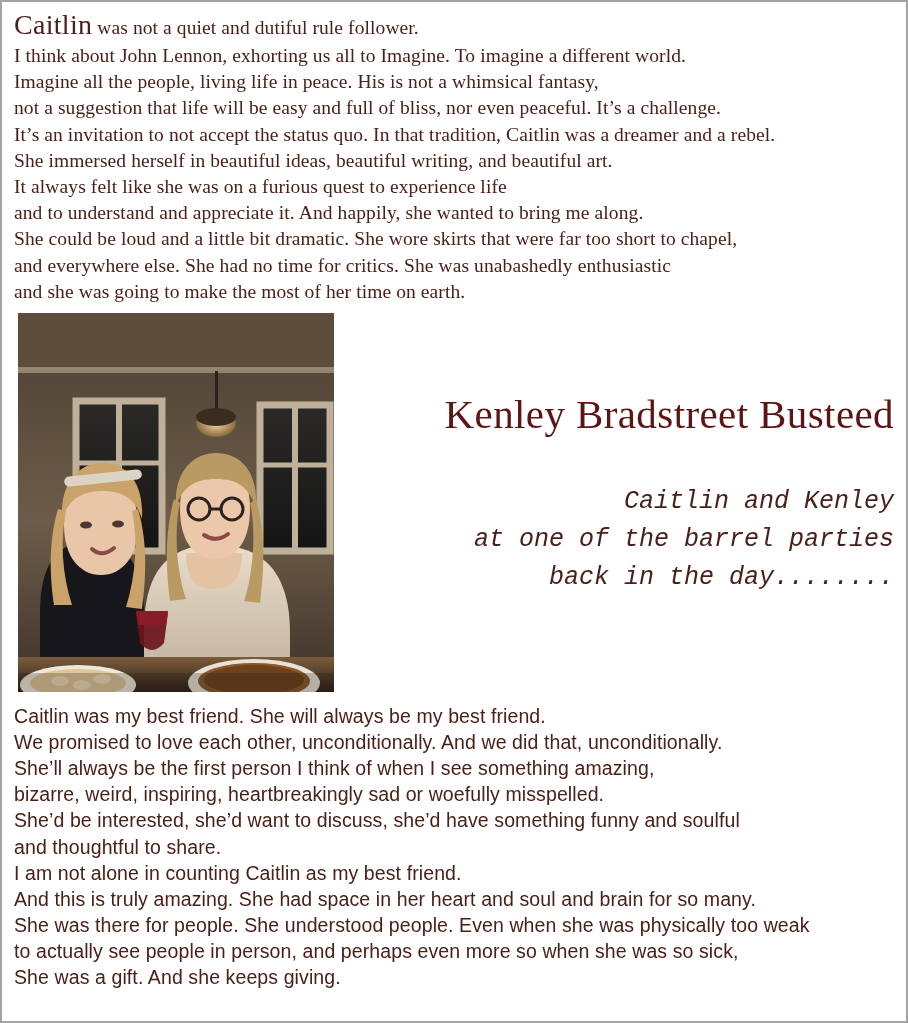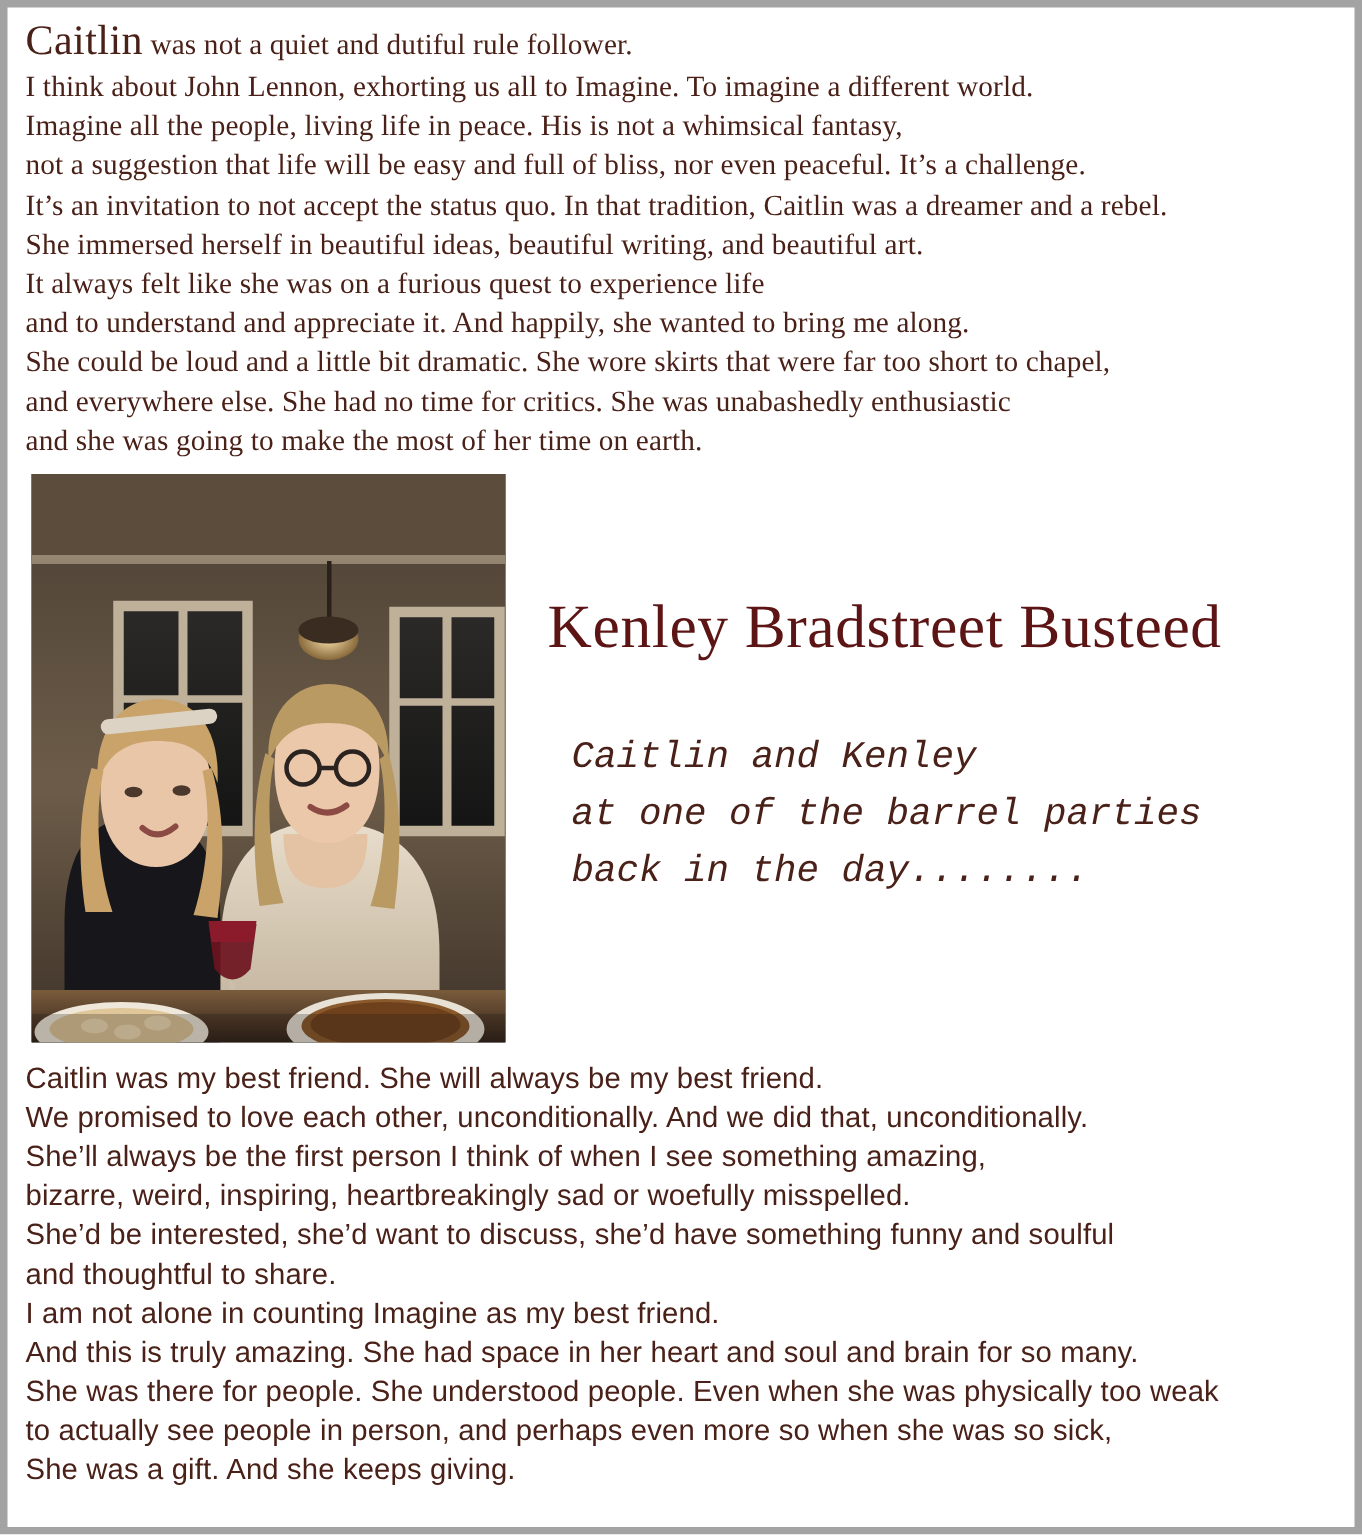--- a/index.html
+++ b/index.html
@@ -6,21 +6,21 @@
     margin: 0;
     padding: 0;
     background: #ffffff;
   }
   .page {
     position: relative;
     width: 908px;
     height: 1023px;
     box-sizing: border-box;
     background: #ffffff;
-    border: 5px solid #a3a3a3;
+    border: 2px solid #a3a3a3;
     overflow: hidden;
     font-family: "Liberation Serif", serif;
     color: #3b1a14;
   }
   .inner {
     position: absolute;
     left: 0; top: 0; right: 0; bottom: 0;
     padding: 8px 12px 6px 12px;
     box-sizing: border-box;
   }
@@ -39,20 +39,21 @@
     font-size: 28px;
     letter-spacing: 0.3px;
     color: #4a2118;
   }
 
   
   .mid {
     position: relative;
     margin-top: 8px;
     height: 382px;
+    text-align: right;
   }
   .photo {
     position: absolute;
     left: 4px;
     top: 0;
     width: 316px;
     height: 379px;
     background: #1b1512;
     overflow: hidden;
   }
@@ -219,21 +220,21 @@
       </div>
     </div>
 
     <div class="bottom-block">
       <div class="line">Caitlin was my best friend. She will always be my best friend.</div>
       <div class="line">We promised to love each other, unconditionally. And we did that, unconditionally.</div>
       <div class="line">She’ll always be the first person I think of when I see something amazing,</div>
       <div class="line">bizarre, weird, inspiring, heartbreakingly sad or woefully misspelled.</div>
       <div class="line">She’d be interested, she’d want to discuss, she’d have something funny and soulful</div>
       <div class="line">and thoughtful to share.</div>
-      <div class="line">I am not alone in counting Imagine as my best friend.</div>
+      <div class="line">I am not alone in counting Caitlin as my best friend.</div>
       <div class="line">And this is truly amazing. She had space in her heart and soul and brain for so many.</div>
       <div class="line">She was there for people. She understood people. Even when she was physically too weak</div>
       <div class="line">to actually see people in person, and perhaps even more so when she was so sick,</div>
       <div class="line">She was a gift. And she keeps giving.</div>
     </div>
 
   </div>
 </div>
 
 </body></html>

